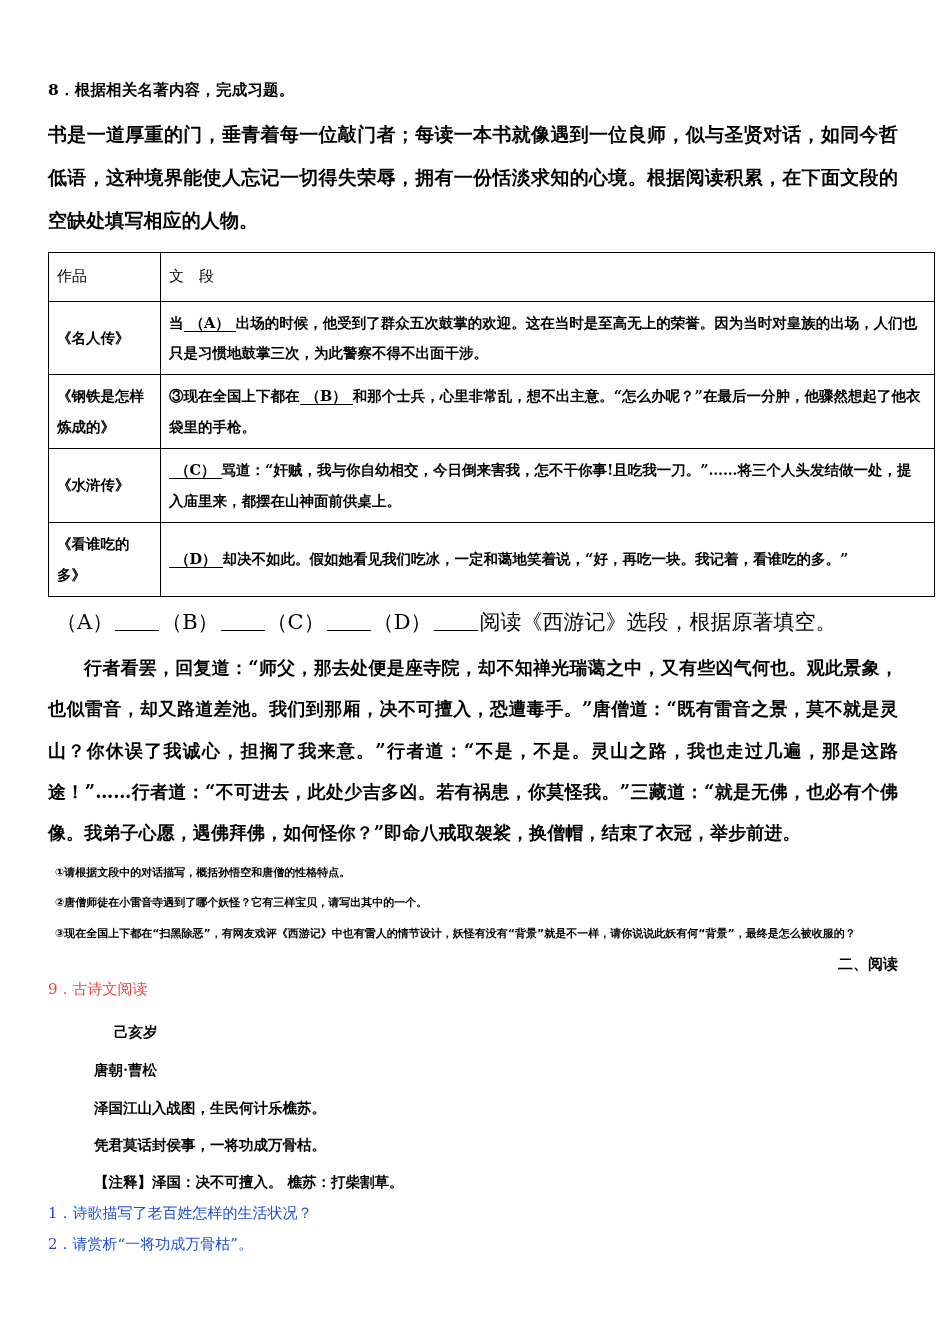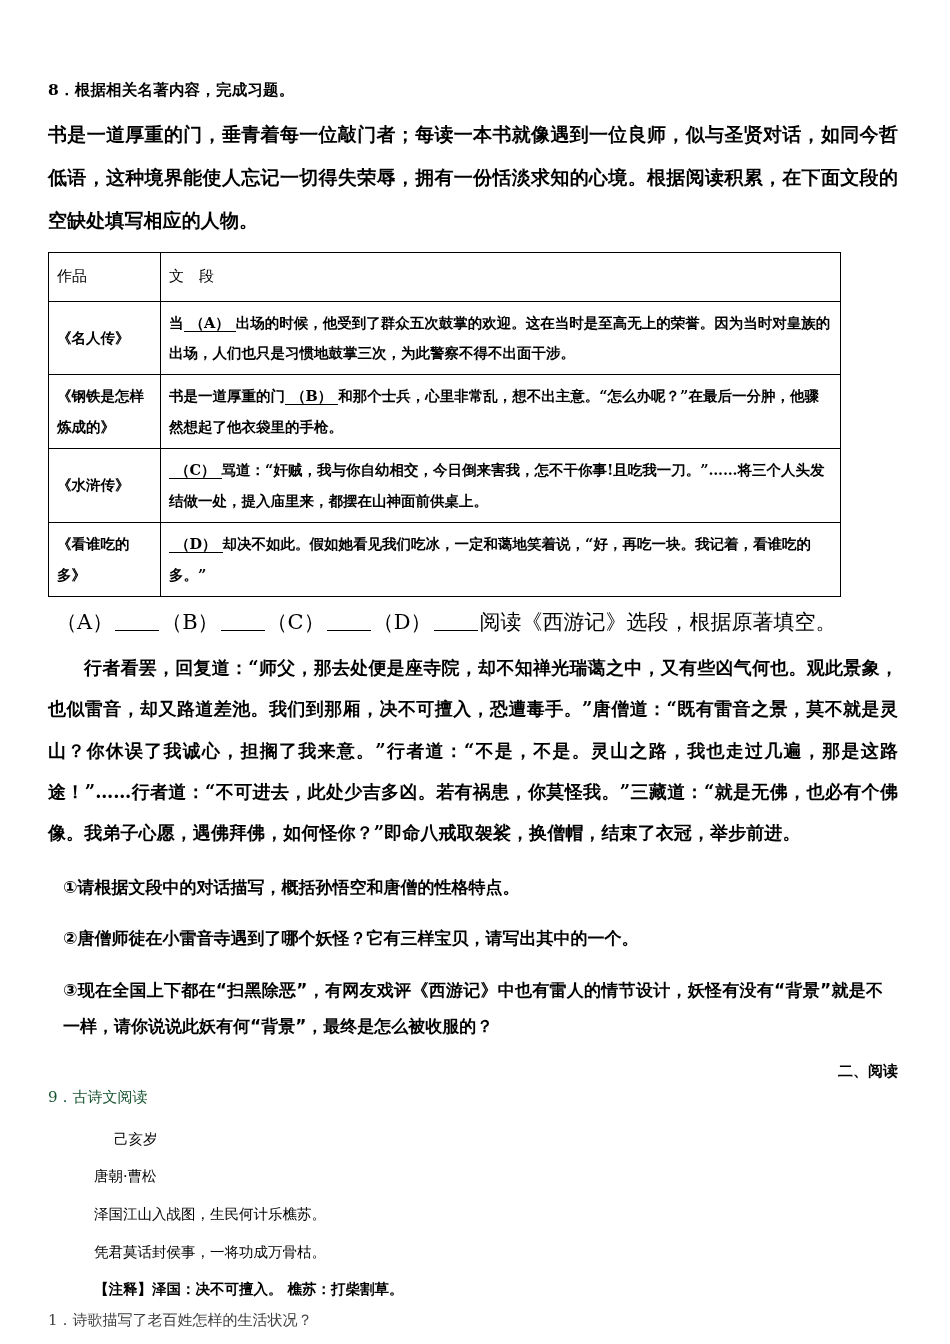--- a/index.html
+++ b/index.html
@@ -44,21 +44,21 @@
     line-height: 2.25;
     margin: 0 0 6px 0;
     text-align: justify;
     text-justify: inter-ideograph;
     letter-spacing: 0.1px;
   }
 
   
   table.works {
     border-collapse: collapse;
-    width: 793px;
+    width: 887px;
     margin: 8px 0 0 0;
     table-layout: fixed;
   }
   table.works td, table.works th {
     border: 1px solid #000000;
     vertical-align: middle;
     padding: 6px 8px;
     font-family: "DejaVu Serif", "Liberation Serif", serif;
     font-size: 14.5px;
     font-weight: bold;
@@ -119,71 +119,71 @@
     line-height: 2.3;
     text-align: justify;
     text-justify: inter-ideograph;
     text-indent: 2em;
     margin: 4px 0 2px 0;
     letter-spacing: 0.1px;
   }
 
   .sub-q {
     font-family: "DejaVu Sans", "Liberation Sans", sans-serif;
-    font-size: 17px;
+    font-size: 11px;
     font-weight: bold;
     line-height: 2.15;
     text-align: justify;
     text-justify: inter-ideograph;
-    margin: 15px;
+    margin: 7px;
   }
 
   .section-head {
     font-family: "DejaVu Sans", "Liberation Sans", sans-serif;
     font-size: 15px;
     font-weight: bold;
     line-height: 1.5;
     margin: 6px 0 0 0;
     text-align: right;
   }
   .numbered-plain {
     font-family: "DejaVu Serif", "Liberation Serif", serif;
     font-size: 15px;
     font-weight: normal;
-    color: #14532d;
+    color: #ef4444;
     line-height: 1.6;
     margin: 2px 0 0 0;
   }
 
   
   .poem {
     margin: 12px 0 0 0;
     padding-left: 46px;
     font-family: "DejaVu Serif", "Liberation Serif", serif;
     font-size: 14.5px;
-    font-weight: normal;
+    font-weight: bold;
     line-height: 2.6;
   }
   .poem .title { padding-left: 20px; }
   .poem .author { }
   .poem .line { }
 
   .note {
     font-family: "DejaVu Serif", "Liberation Serif", serif;
     font-size: 14.5px;
     font-weight: bold;
     line-height: 2.2;
     padding-left: 46px;
     margin: 2px 0 0 0;
   }
   .tail-q {
     font-family: "DejaVu Serif", "Liberation Serif", serif;
     font-size: 15px;
     font-weight: normal;
-    color: #404040;
+    color: #1d4ed8;
     line-height: 2.1;
     margin: 0;
   }
 </style>
 </head>
 <body>
 
 <div class="page">
   <div class="content">
 
@@ -202,21 +202,21 @@
           <th>文　段</th>
         </tr>
       </thead>
       <tbody>
         <tr>
           <td class="work-name">《名人传》</td>
           <td class="passage"><span>当</span><span class="blank-inline">（A）</span><span>出场的时候，他受到了群众五次鼓掌的欢迎。这在当时是至高无上的荣誉。因为当时对皇族的出场，人们也只是习惯地鼓掌三次，为此警察不得不出面干涉。</span></td>
         </tr>
         <tr>
           <td class="work-name">《钢铁是怎样炼成的》</td>
-          <td class="passage"><span>书是一道厚重的门</span><span class="blank-inline">（B）</span><span>和那个士兵，心里非常乱，想不出主意。“怎么办呢？”在最后一分肿，他骤然想起了他衣袋里的手枪。</span></td>
+          <td class="passage"><span>③现在全国上下都在</span><span class="blank-inline">（B）</span><span>和那个士兵，心里非常乱，想不出主意。“怎么办呢？”在最后一分肿，他骤然想起了他衣袋里的手枪。</span></td>
         </tr>
         <tr>
           <td class="work-name">《水浒传》</td>
           <td class="passage"><span></span><span class="blank-inline">（C）</span><span>骂道：“奸贼，我与你自幼相交，今日倒来害我，怎不干你事!且吃我一刀。”……将三个人头发结做一处，提入庙里来，都摆在山神面前供桌上。</span></td>
         </tr>
         <tr>
           <td class="work-name">《看谁吃的多》</td>
           <td class="passage"><span></span><span class="blank-inline">（D）</span><span>却决不如此。假如她看见我们吃冰，一定和蔼地笑着说，“好，再吃一块。我记着，看谁吃的多。”</span></td>
         </tr>
       </tbody>

